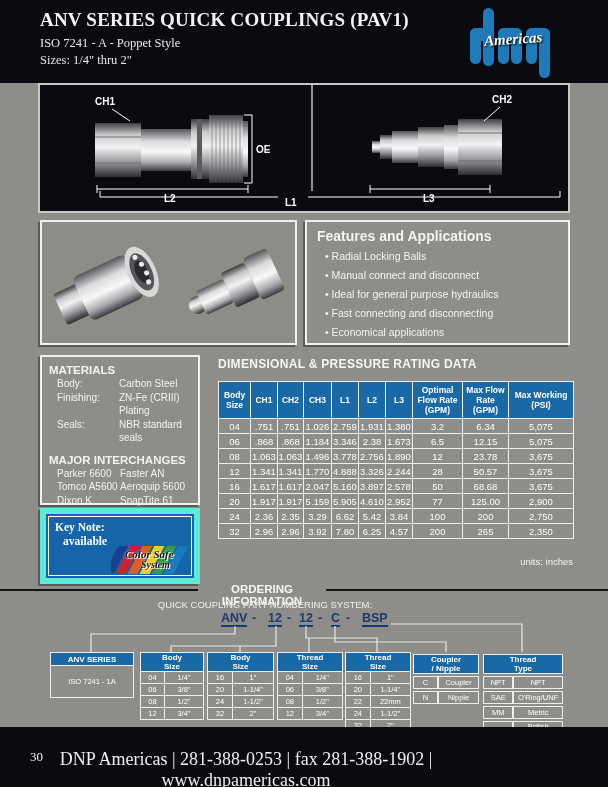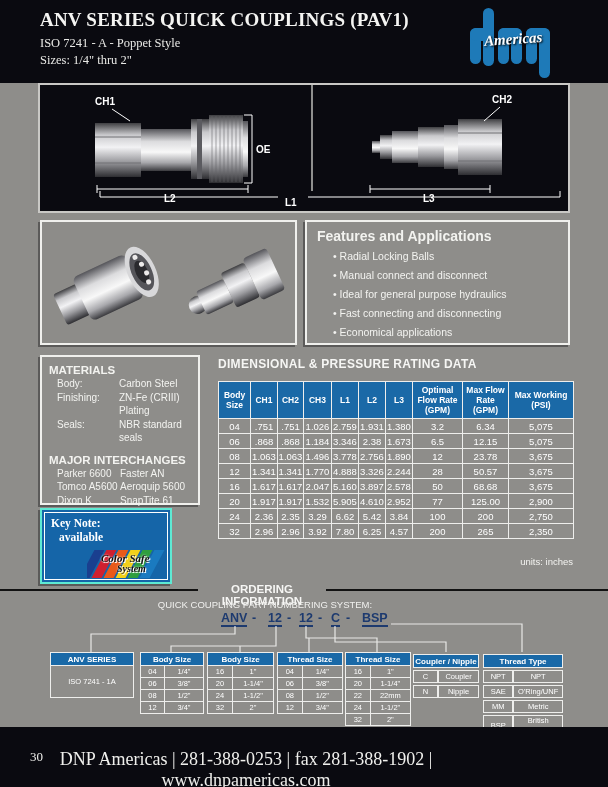--- a/index.html
+++ b/index.html
@@ -22,37 +22,37 @@
   .photo-box{position:absolute;left:38px;top:83px;width:532px;height:130px;background:var(--panel-black);
              border:2px solid #c9c8c5;box-sizing:border-box;}
   .dim-label{fill:#fff;font-family:"Liberation Sans",sans-serif;font-size:10px;font-weight:bold;}
 
   
   .feat-photo{position:absolute;left:40px;top:220px;width:257px;height:125px;background:#8d8c89;
               border:2px solid #f0f0ed;box-sizing:border-box;box-shadow:-2px 2px 0 rgba(15,15,15,.4);}
   .feat-box{position:absolute;left:305px;top:220px;width:265px;height:125px;border:2px solid #f0f0ed;
             box-sizing:border-box;box-shadow:-2px 2px 0 rgba(15,15,15,.4);color:#f3f3f0;}
   .feat-title{padding:6px 0 0 10px;font-size:14px;font-weight:bold;}
-  .feat-list{margin:3px 0 0 12px;padding:0 13px 0 14px;list-style:none;font-size:10.5px;}
+  .feat-list{margin:3px 0 0 4px;padding:0 13px 0 14px;list-style:none;font-size:10.5px;}
   .feat-list li{line-height:19px;}
   .feat-list li::before{content:"• ";}
 
   
   .mat-box{position:absolute;left:40px;top:355px;width:160px;height:150px;border:2px solid #f0f0ed;
            box-sizing:border-box;box-shadow:-2px 2px 0 rgba(15,15,15,.4);color:#f3f3f0;padding:6px 7px;}
   .mat-title{font-size:11.5px;font-weight:bold;line-height:14px;}
   .mat-title.mt{margin-top:8px;}
   .mat-table{border-collapse:collapse;width:100%;font-size:10px;color:#f3f3f0;}
   .mat-table td{padding:0;line-height:13.5px;vertical-align:top;}
   .mat-table td:first-child{width:62px;padding-left:8px;}
   .mat-table.ic td:first-child{width:50%;}
 
   
-  .keynote{position:absolute;left:40px;top:508px;width:132px;height:76px;background:var(--keynote-blue);
-           border:2px solid #5eead4;box-sizing:border-box;box-shadow:-2px 2px 0 rgba(15,15,15,.4);}
+  .keynote{position:absolute;left:40px;top:508px;width:160px;height:76px;background:var(--keynote-blue);
+           border:6px solid #5eead4;box-sizing:border-box;box-shadow:-2px 2px 0 rgba(15,15,15,.4);}
   .kn-inner{position:absolute;left:2px;top:2px;right:2px;bottom:2px;border:1px solid #fff;pointer-events:none;}
   .kn-title,.kn-text,.kn-text2{position:relative;color:#fff;font-family:"Liberation Serif",serif;
            font-weight:bold;font-size:11.5px;line-height:14px;margin-left:9px;}
   .kn-title{margin-top:6px;}
   .kn-text2{margin-left:17px;}
   .cs-logo{position:absolute;right:5px;bottom:4px;width:78px;height:28px;overflow:hidden;}
   .cs-stripe{position:absolute;top:-4px;width:10px;height:36px;transform:skewX(-28deg);}
   .cs-t1,.cs-t2{position:absolute;font-family:"Liberation Serif",serif;font-style:italic;font-weight:bold;
             color:#111;text-shadow:0 0 2px #fff,1px 1px 0 #fff;white-space:nowrap;}
   .cs-t1{left:14px;top:2px;font-size:11px;}
@@ -73,21 +73,21 @@
   .ord-title{position:absolute;left:196px;top:583px;width:132px;text-align:center;color:#f6f6f4;
              font-size:11.5px;font-weight:bold;}
   .ord-sub{position:absolute;left:0;top:599px;width:530px;text-align:center;color:#f0f0ee;font-size:9.5px;}
   .part-row span{position:absolute;top:611px;color:var(--part-navy);font-size:12.5px;font-weight:bold;}
   .part-row .seg{border-bottom:2px solid var(--part-navy);padding-bottom:0px;}
   .p1{left:221px;} .d1{left:252px;} .p2{left:268px;} .d2{left:287px;} .p3{left:299px;}
   .d3{left:318px;} .p4{left:331px;} .d4{left:346px;} .p5{left:362px;}
   .connectors{position:absolute;left:0;top:618px;}
 
   .ot{position:absolute;top:652px;border-collapse:collapse;color:#fff;text-align:center;font-size:7.5px;}
-  .ot th{background:var(--table-blue);border:1px solid #eeeeec;font-size:8px;font-weight:bold;height:12px;padding:0 1px;}
+  .ot th{background:var(--table-blue);border:1px solid #eeeeec;font-size:8px;font-weight:bold;height:12px;padding:0 16px;}
   .ot td{border:1px solid #eeeeec;height:11px;padding:0 1px;}
   .ot td:first-child{width:38%;}
   .ot.gap{border-collapse:separate;border-spacing:0 2px;}
   .ot1{left:50px;width:84px;} .ot2{left:140px;width:64px;} .ot3{left:207px;width:67px;}
   .ot4{left:277px;width:66px;} .ot5{left:345px;width:66px;} .ot6{left:413px;width:66px;}
   .ot7{left:483px;width:80px;}
   .ot-single{height:31px !important;}
 
   
   .ftr{position:absolute;left:0;top:727px;width:608px;height:60px;background:var(--panel-black);}
@@ -369,21 +369,21 @@
           <td>3.897</td>
           <td>2.578</td>
           <td>50</td>
           <td>68.68</td>
           <td>3,675</td>
         </tr>
         <tr>
           <td>20</td>
           <td>1.917</td>
           <td>1.917</td>
-          <td>1.532</td>
+          <td>5.159</td>
           <td>5.905</td>
           <td>4.610</td>
           <td>2.952</td>
           <td>77</td>
           <td>125.00</td>
           <td>2,900</td>
         </tr>
         <tr>
           <td>24</td>
           <td>2.36</td>

